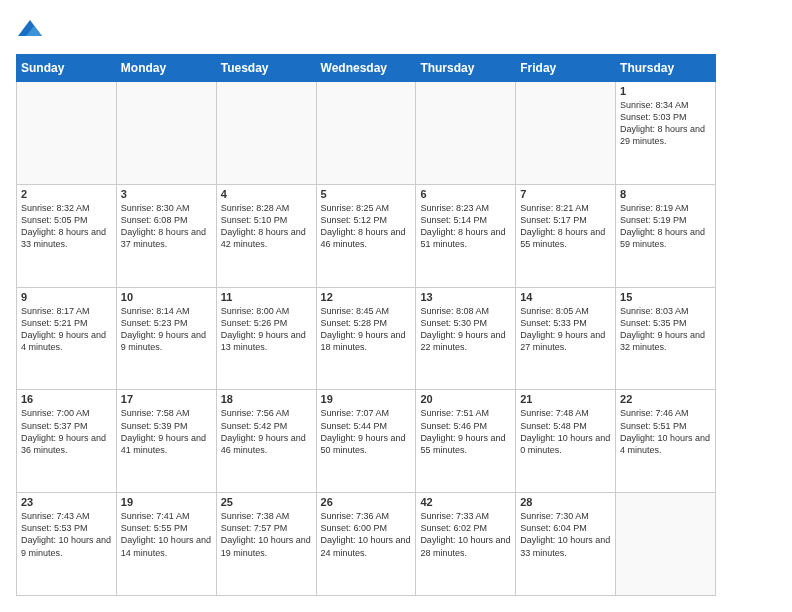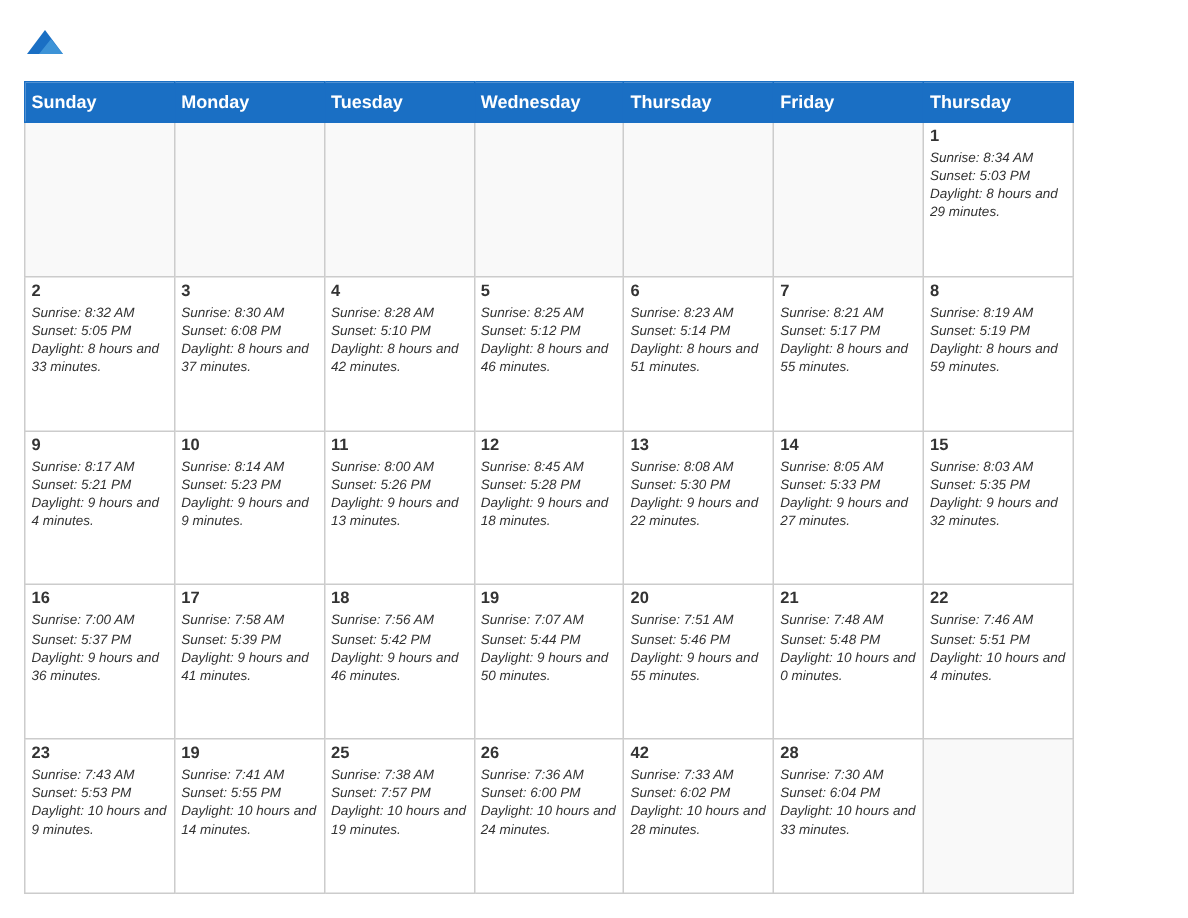--- a/index.html
+++ b/index.html
@@ -87,21 +87,20 @@
     .day-num {
       font-size: 11px;
       font-weight: bold;
       display: block;
       margin-bottom: 2px;
     }
     .day-info {
       font-size: 9px;
       line-height: 1.35;
       color: #333;
-      font-style: italic;
     }
     .empty-cell {
       background: #f9f9f9;
     }
   </style>
 </head>
 <body>
 
 <div class="page">
   <div class="header">

